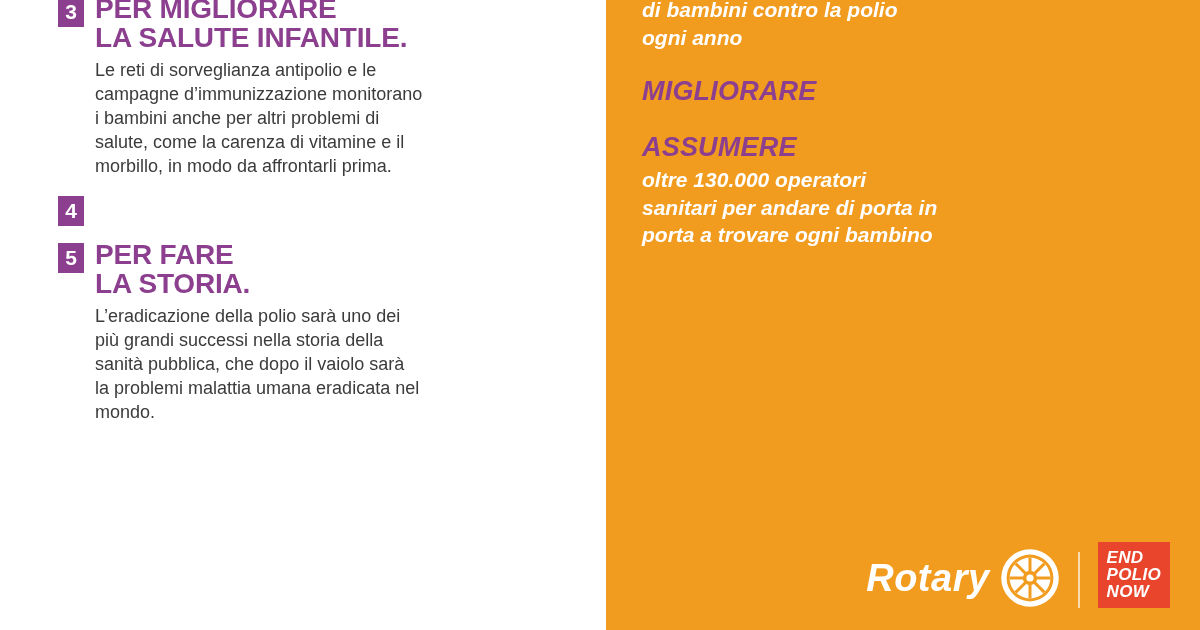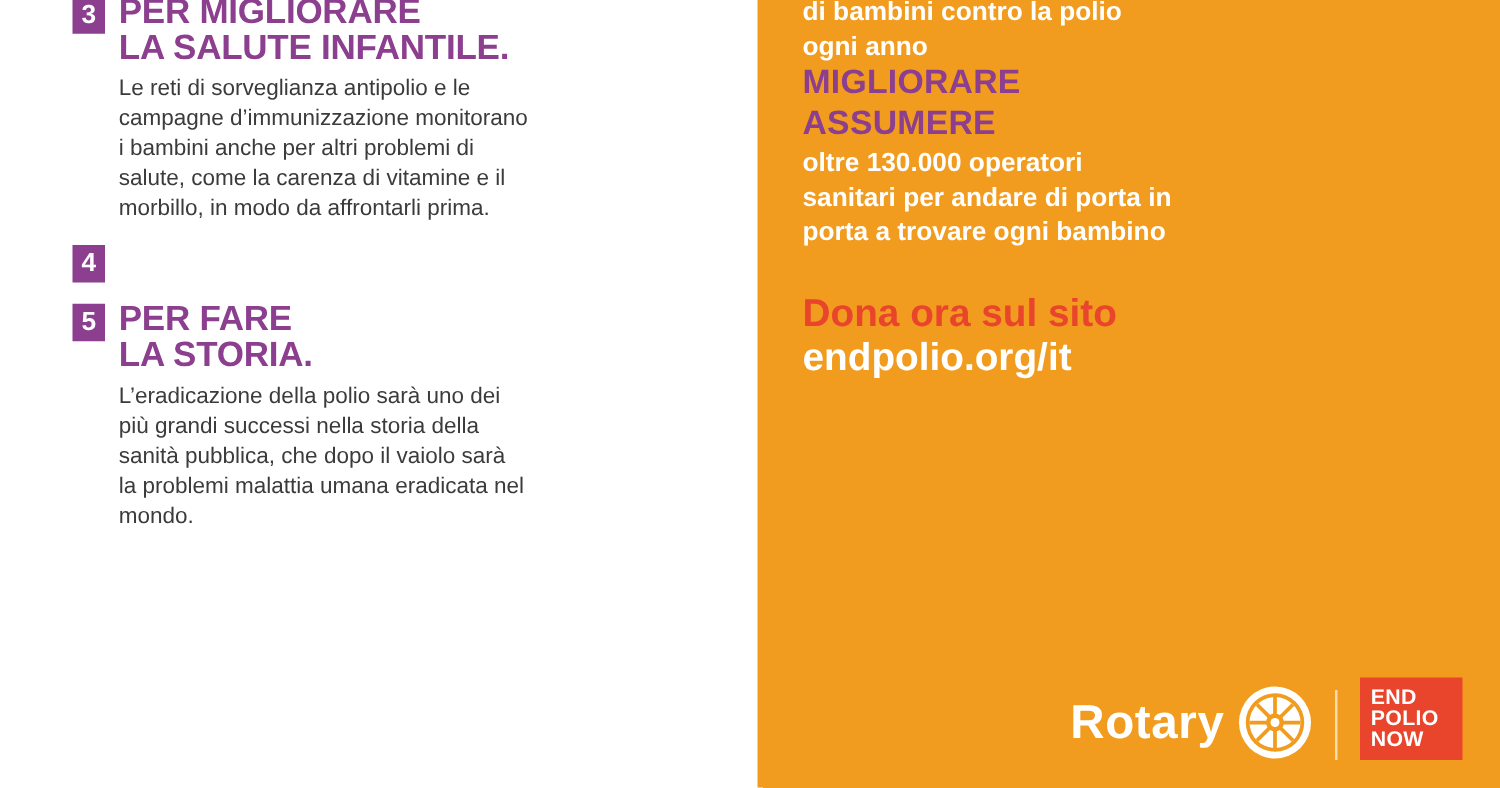--- a/index.html
+++ b/index.html
@@ -76,31 +76,33 @@
 
   
   .right-col {
     width: 594px;
     height: 630px;
     background: #f29c1f;
     box-sizing: border-box;
     padding: 0 30px 0 36px;
     position: relative;
     color: #ffffff;
+    font-style: italic;
   }
   .r-cut-text {
     font-size: 21px;
     font-weight: bold;
     line-height: 1.32;
     color: #ffffff;
     white-space: pre-line;
     padding-top: 0;
     margin-top: -4px;
   }
   .r-block {
+    margin-top: 26px;
   }
   .r-head {
     color: #8c3f8e;
     font-weight: bold;
     font-size: 27px;
     letter-spacing: 0.2px;
     line-height: 1.1;
     margin-bottom: 3px;
   }
   .r-body {
@@ -155,21 +157,21 @@
     height: 56px;
     background: rgba(255,255,255,0.65);
     margin-right: 18px;
   }
   .epn {
     background: #e8452c;
     color: #ffffff;
     font-weight: bold;
     font-size: 17px;
     line-height: 1.0;
-    padding: 7px 19px 8px 9px;
+    padding: 7px 9px 8px 9px;
     text-align: left;
     letter-spacing: 0.3px;
   }
   .epn div { display: block; }
 </style>
 </head>
 <body>
 
 <div class="page">
 
@@ -218,24 +220,20 @@
       <div class="r-head">MIGLIORARE</div>
     </div>
 
     <div class="r-block">
       <div class="r-head">ASSUMERE</div>
       <div class="r-body">oltre 130.000 operatori
 sanitari per andare di porta in
 porta a trovare ogni bambino</div>
     </div>
 
-    <div class="donate">
-      <div class="donate-line1">Dona ora sul sito</div>
-      <div class="donate-line2">endpolio.org/it</div>
-    </div>
 
     <div class="footer">
       <div class="rotary-lockup">
         <div class="rotary-word">Rotary</div>
         <svg class="rotary-mark" viewBox="0 0 100 100">
           <g fill="#ffffff">
             <circle cx="50" cy="50" r="48"></circle>
           </g>
           <g fill="#f29c1f">
             <circle cx="50" cy="50" r="39"></circle>

